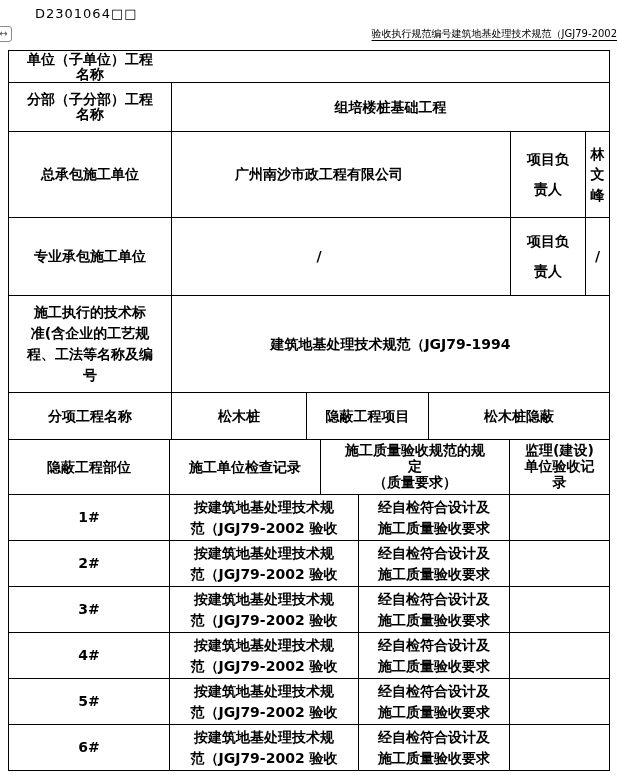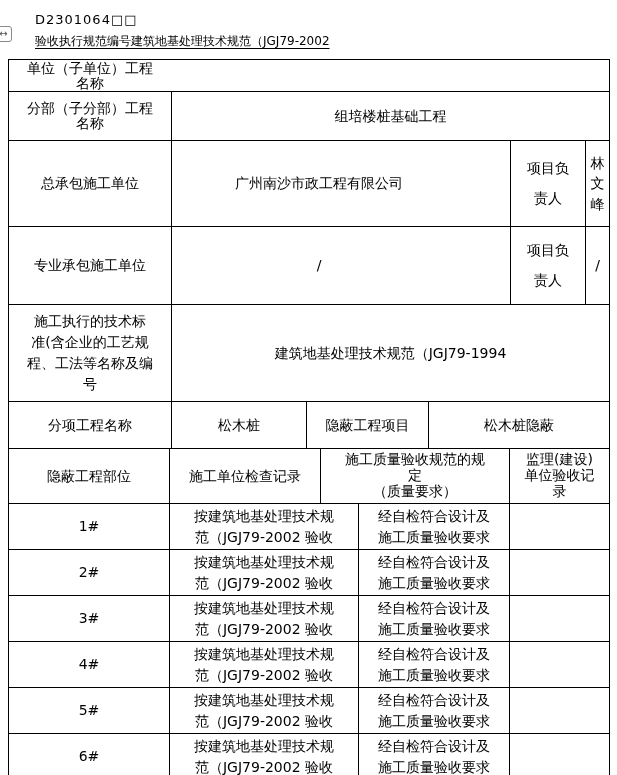--- a/index.html
+++ b/index.html
@@ -4,37 +4,38 @@
 <style>
   html, body { margin:0; padding:0; background:#ffffff; }
   .page {
     position:relative;
     width:617px; height:775px;
     background:#ffffff;
     color:#000000;
     font-family:"DejaVu Sans", sans-serif;
     overflow:hidden;
   }
-  .doc-number { margin:12px 0 0 35px; font-size:13px; letter-spacing:1px; }
-  .spec-line  { margin:6px 0 0 35px; font-size:12px; }
+  .doc-number { margin:6px 0 0 35px; font-size:13px; letter-spacing:1px; }
+  .spec-line  { margin:6px 0 0 35px; font-size:10px;text-align:right; }
   .underline  { text-decoration:underline; text-underline-offset:3px; }
 
   .anchor-icon {
     position:absolute; left:-5px; top:26px;
     width:15px; height:14px;
     border:1px solid #8a8a8a; border-radius:3px;
     background:#ffffff; color:#555555;
     font-size:10px; line-height:13px; text-align:center;
   }
 
   .tbl {
     margin:9px 0 0 8px;
     width:602px;
     border:1px solid #000000;
     box-sizing:border-box;
+    font-weight:bold;
   }
   .row { display:flex; }
   .row + .row { border-top:1px solid #000000; }
   .cell {
     box-sizing:border-box;
     display:flex; align-items:center; justify-content:center;
     text-align:center;
     font-size:14px; line-height:1.45;
     padding:1px 2px;
     white-space:pre-line;

